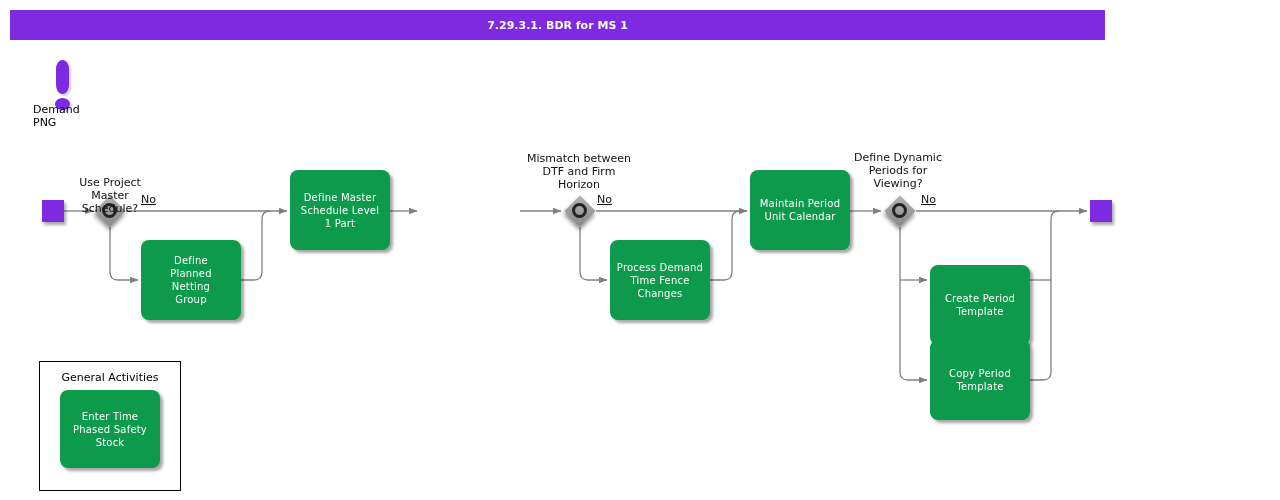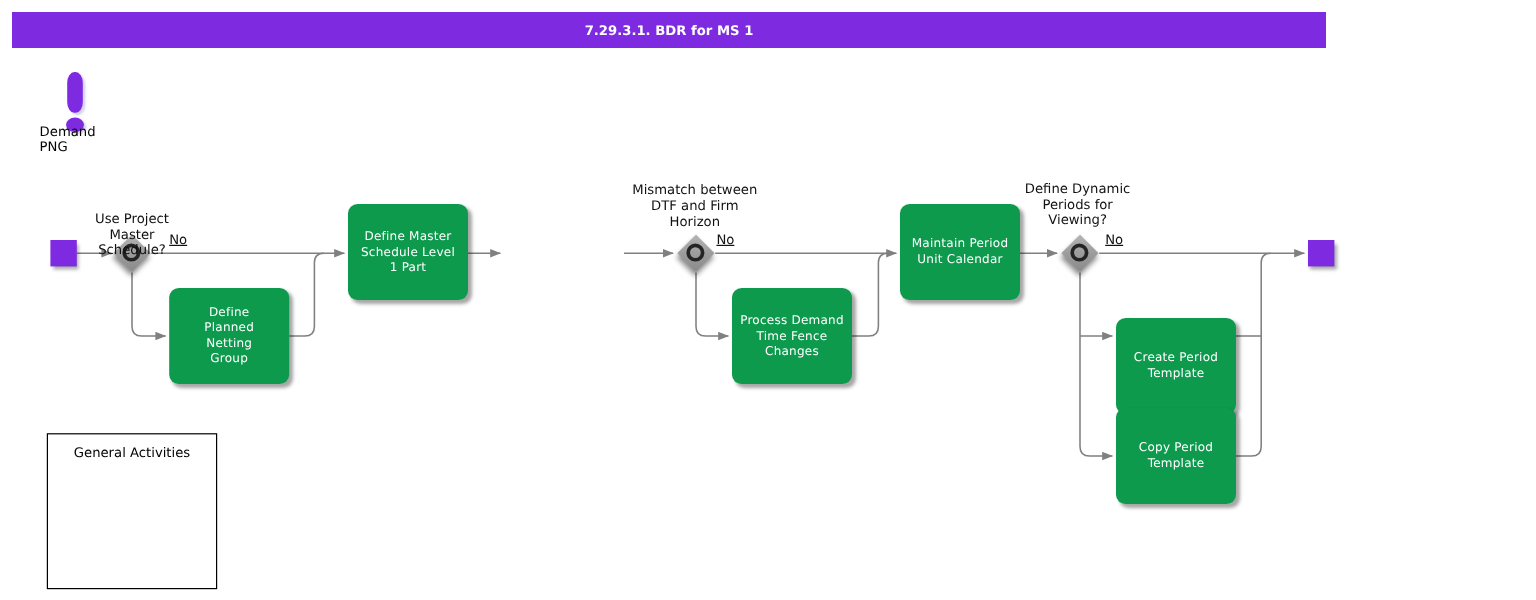--- a/index.html
+++ b/index.html
@@ -123,14 +123,17 @@
 Changes</div>
   <div class="activity" style="left:750px;top:170px;">Maintain Period
 Unit Calendar</div>
   <div class="activity" style="left:930px;top:240px;margin-top:25px;">Create Period
 Template</div>
   <div class="activity" style="left:930px;top:340px;">Copy Period
 Template</div>
 
   <div class="general-box"></div>
   <div class="general-title">General Activities</div>
+  <div class="activity" style="left:60px;top:390px;height:78px;">Enter Time
+Phased Safety
+Stock</div>
 
 </div>
 
 </body></html>

